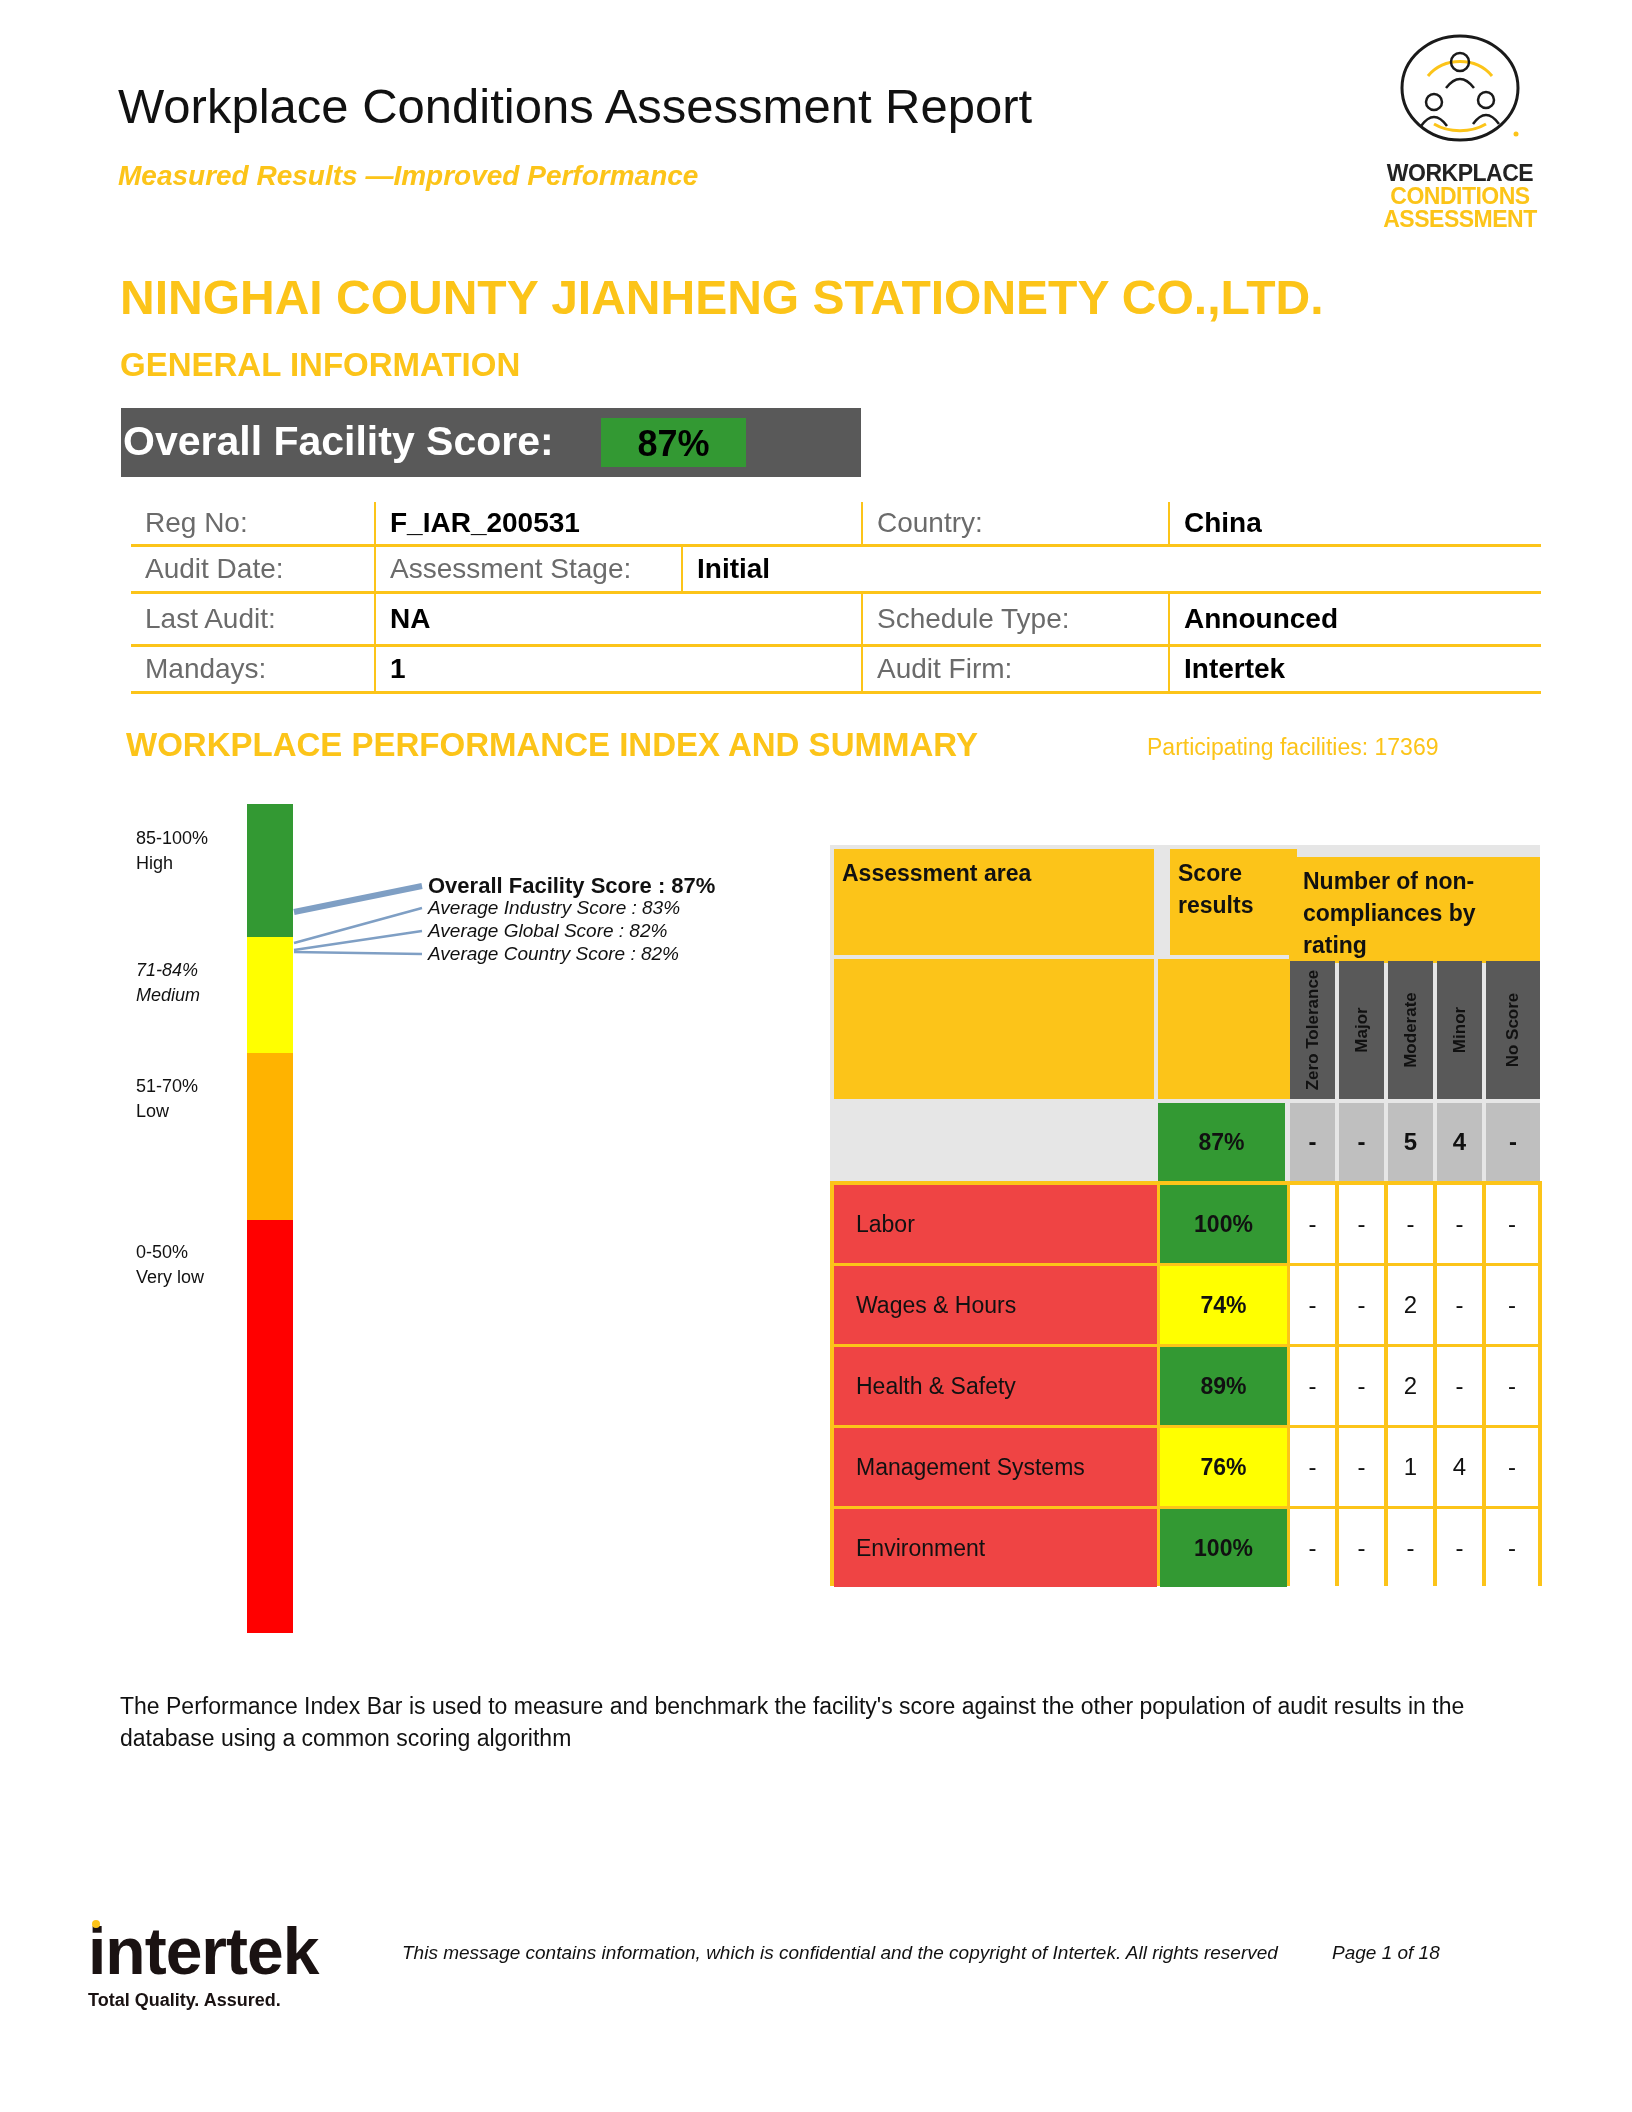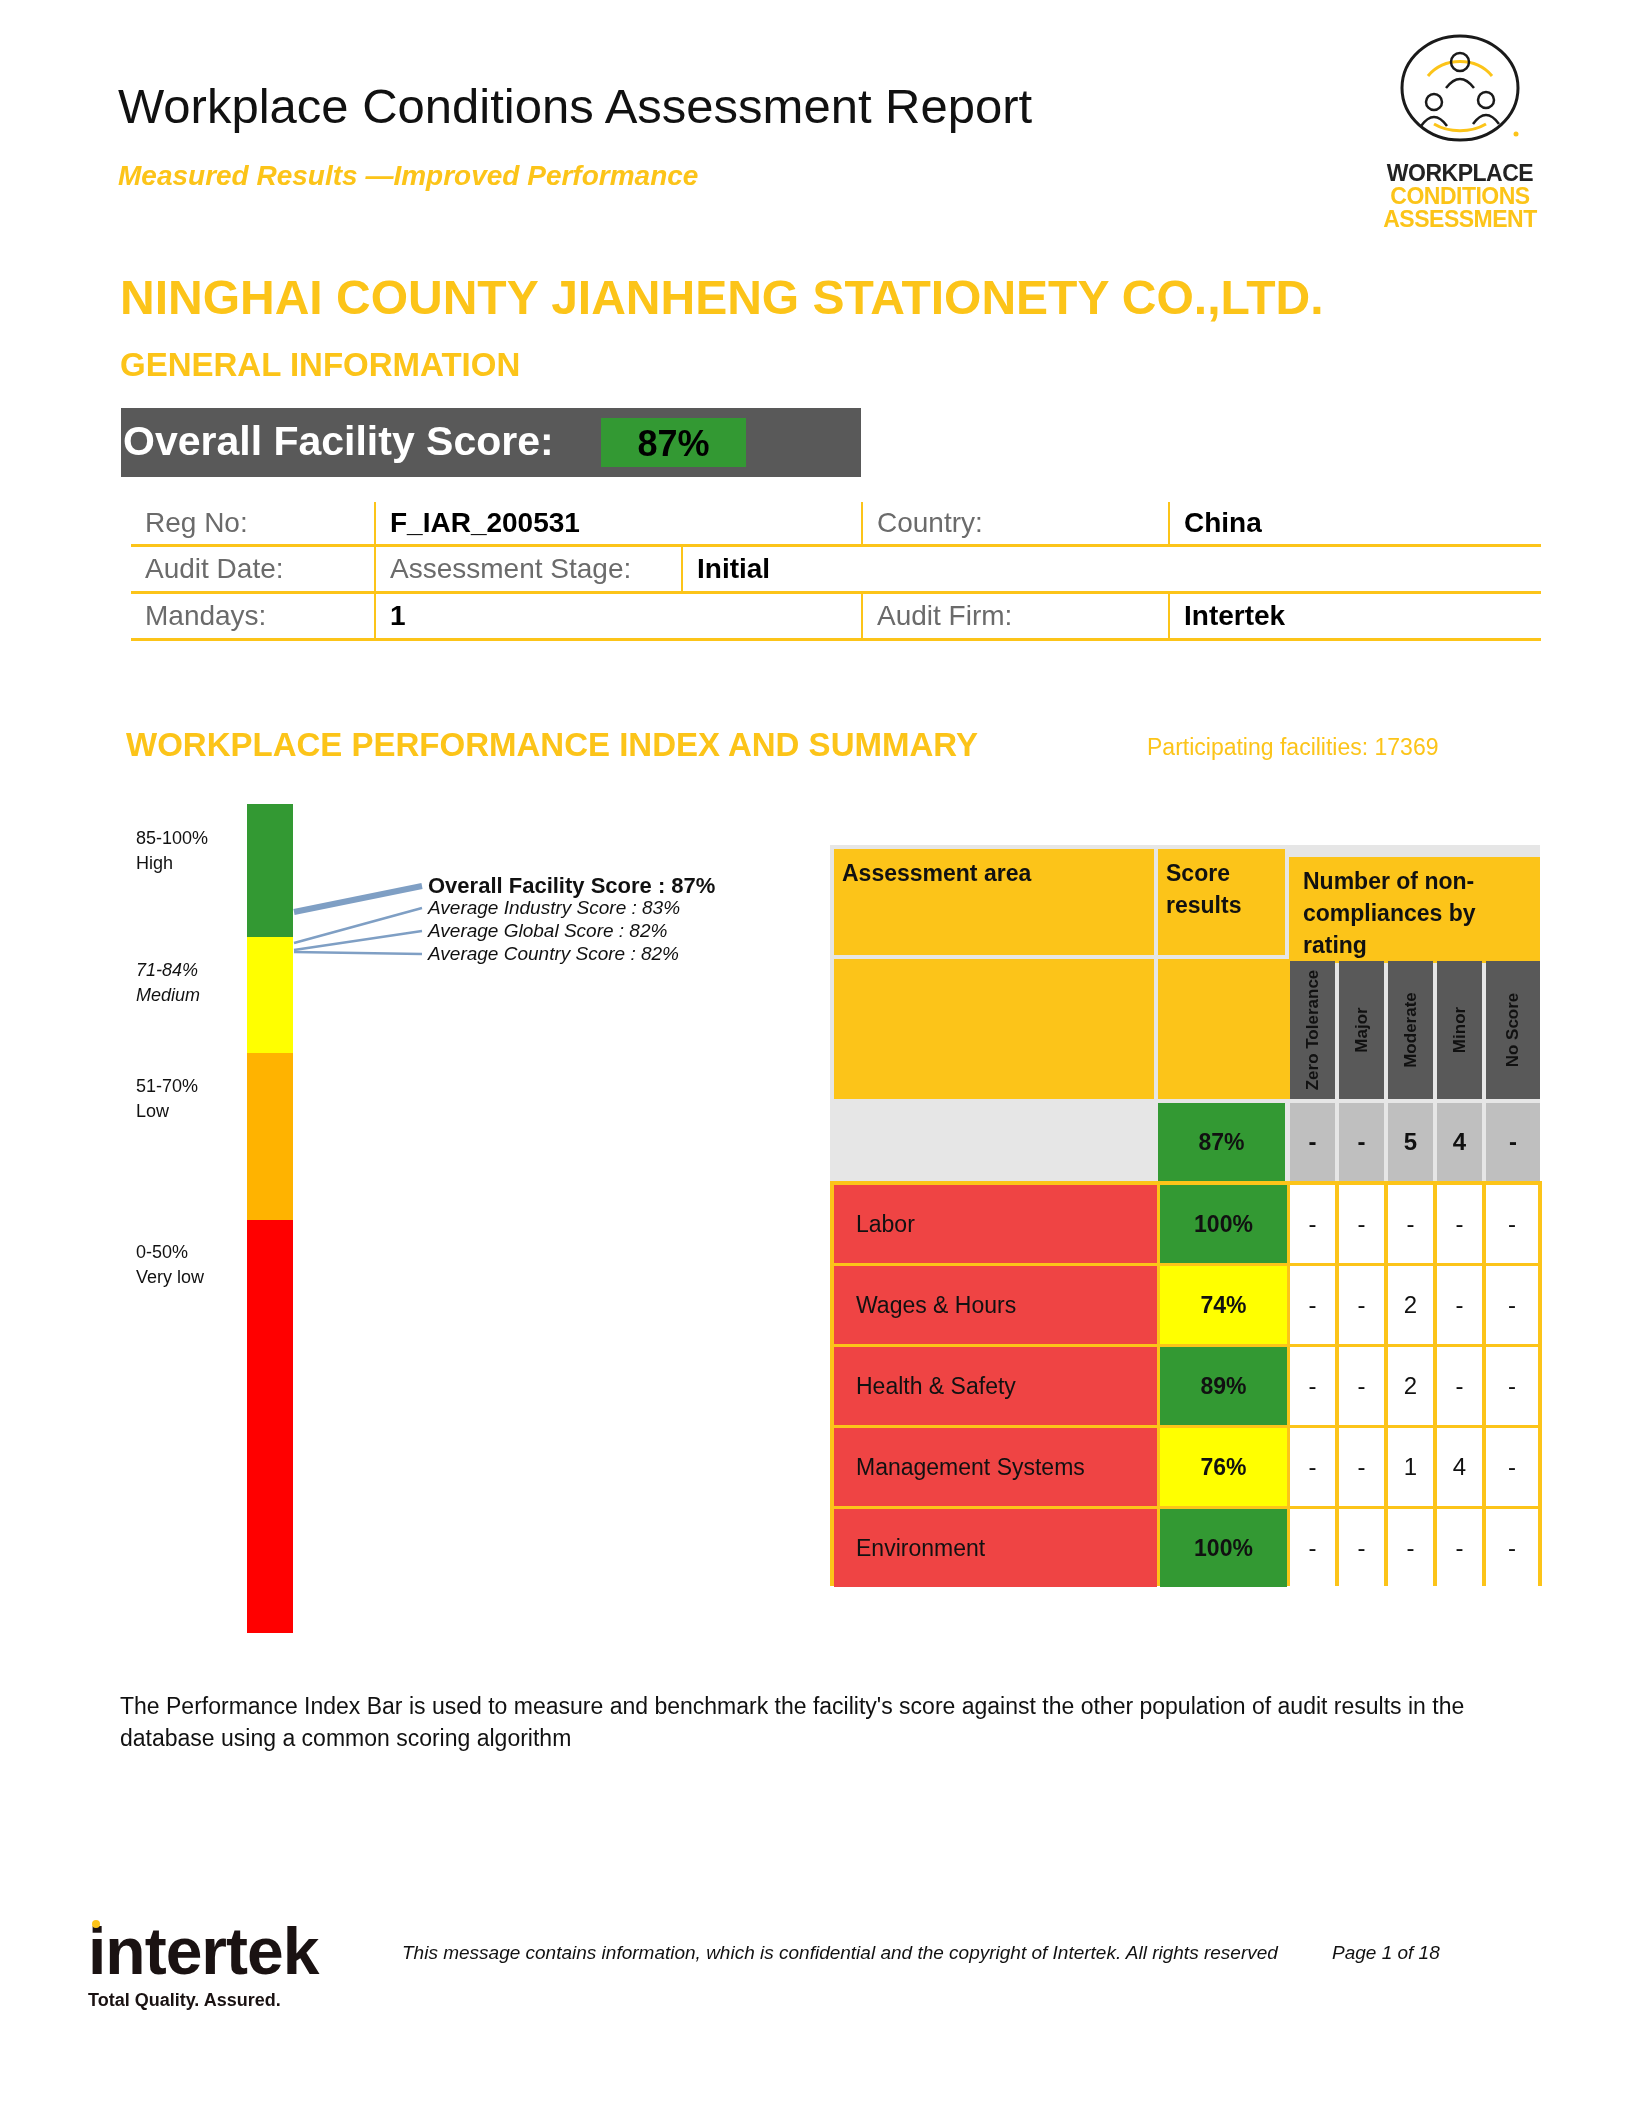--- a/index.html
+++ b/index.html
@@ -99,20 +99,26 @@
     <div class="info-cell lbl c1">Reg No:</div>
     <div class="info-cell val c2">F_IAR_200531</div>
     <div class="info-cell lbl c3">Country:</div>
     <div class="info-cell val c4">China</div>
   </div>
   <div class="info-row" style="height:44px;">
     <div class="info-cell lbl c1">Audit Date:</div>
     <div class="info-cell lbl c3">Assessment Stage:</div>
     <div class="info-cell val c4">Initial</div>
   </div>
+  <div class="info-row" style="height:50px;">
+    <div class="info-cell lbl c1">Last Audit:</div>
+    <div class="info-cell val c2">NA</div>
+    <div class="info-cell lbl c3">Schedule Type:</div>
+    <div class="info-cell val c4">Announced</div>
+  </div>
   <div class="info-row" style="height:44px;">
     <div class="info-cell lbl c1">Mandays:</div>
     <div class="info-cell val c2">1</div>
     <div class="info-cell lbl c3">Audit Firm:</div>
     <div class="info-cell val c4">Intertek</div>
   </div>
 </div>
 
 <div class="abs wpi-title">WORKPLACE PERFORMANCE INDEX AND SUMMARY</div>
 <div class="abs participating">Participating facilities: 17369</div>
@@ -148,21 +154,21 @@
 <div class="abs callout-text co-main">Overall Facility Score : 87%</div>
 <div class="abs callout-text co-sub" style="top:897px;">Average Industry Score : 83%</div>
 <div class="abs callout-text co-sub" style="top:920px;">Average Global Score : 82%</div>
 <div class="abs callout-text co-sub" style="top:943px;">Average Country Score : 82%</div>
 
 <div class="abs sum">
 
   <div class="cell" style="left:0; top:0; width:710px; height:338px; background:#E6E6E6;"></div>
 
   <div class="cell hdr" style="left:4px; top:4px; width:320px; height:106px;">Assessment area</div>
-  <div class="cell hdr" style="left:328px; top:4px; width:127px; height:106px;">Score results</div>
+  <div class="cell hdr" style="left:340px; top:4px; width:127px; height:106px;">Score results</div>
   <div class="cell hdr" style="left:459px; top:12px; width:251px; height:106px; padding-left:14px;">Number of non-compliances by rating</div>
 
   <div class="cell" style="left:4px; top:114px; width:320px; height:140px; background:#FCC419;"></div>
   <div class="cell" style="left:328px; top:114px; width:127px; height:140px; background:#FCC419;"></div>
   <div class="cell" style="left:455px; top:114px; width:5px; height:140px; background:#FCC419;"></div>
 
   <div class="cell rot" style="left:460px; top:116px; width:45px; height:138px;">
       <span>Zero Tolerance</span>
     </div>
   <div class="cell rot" style="left:509px; top:116px; width:45px; height:138px;">

